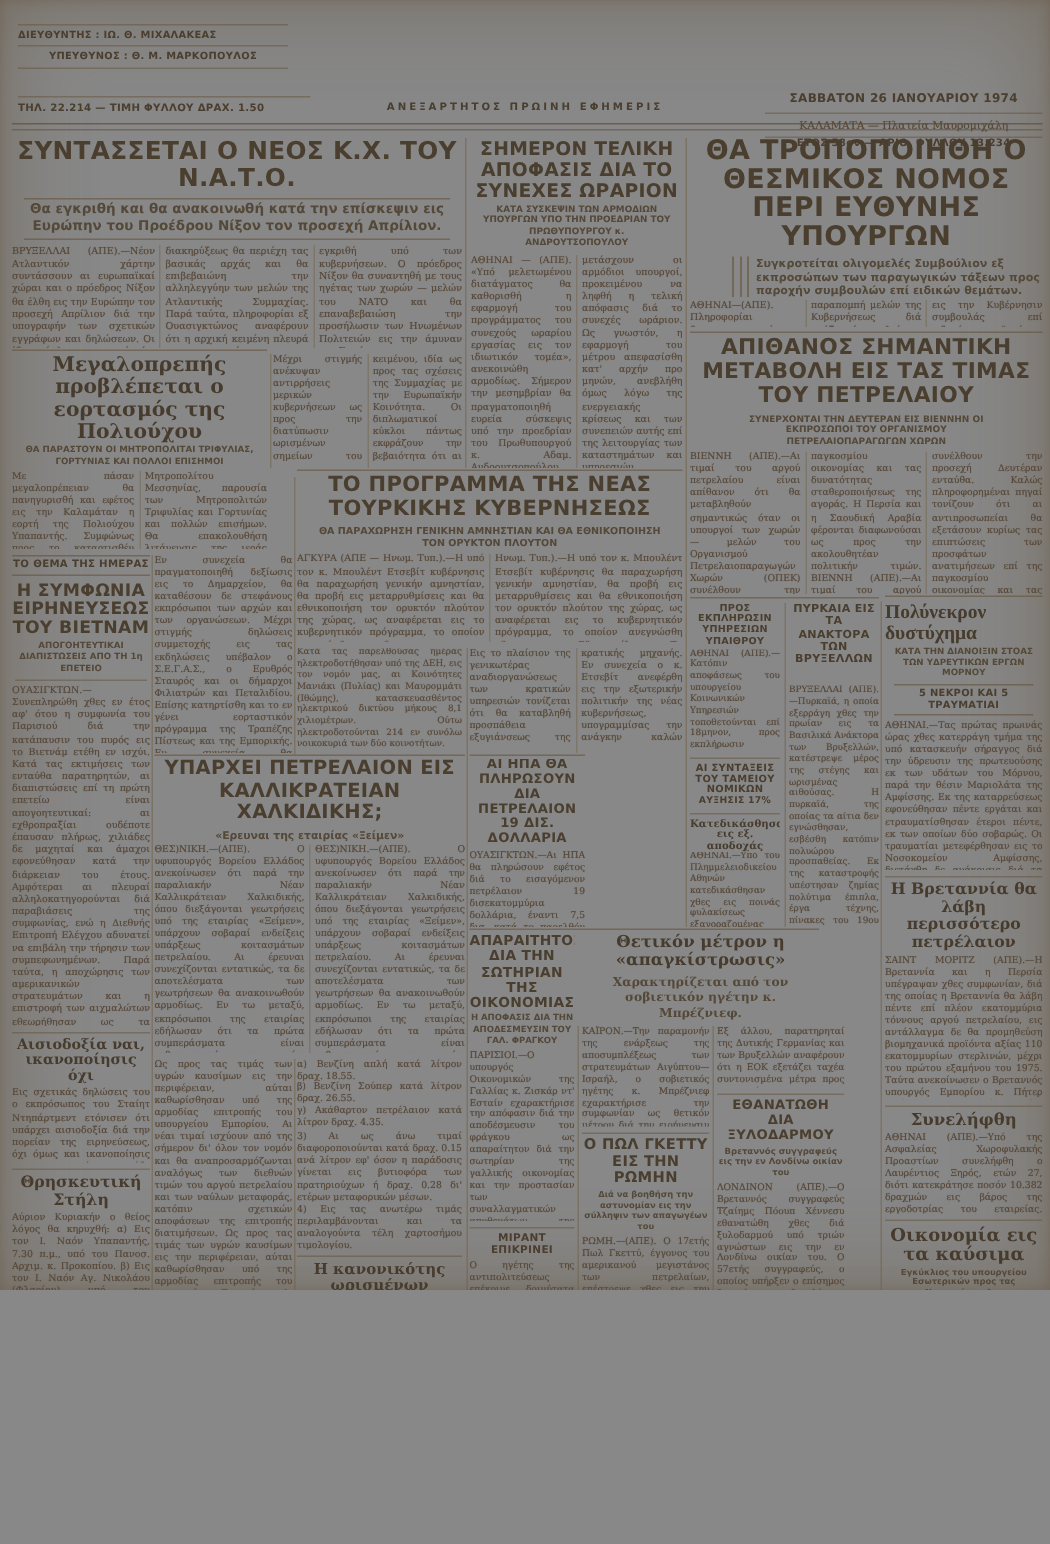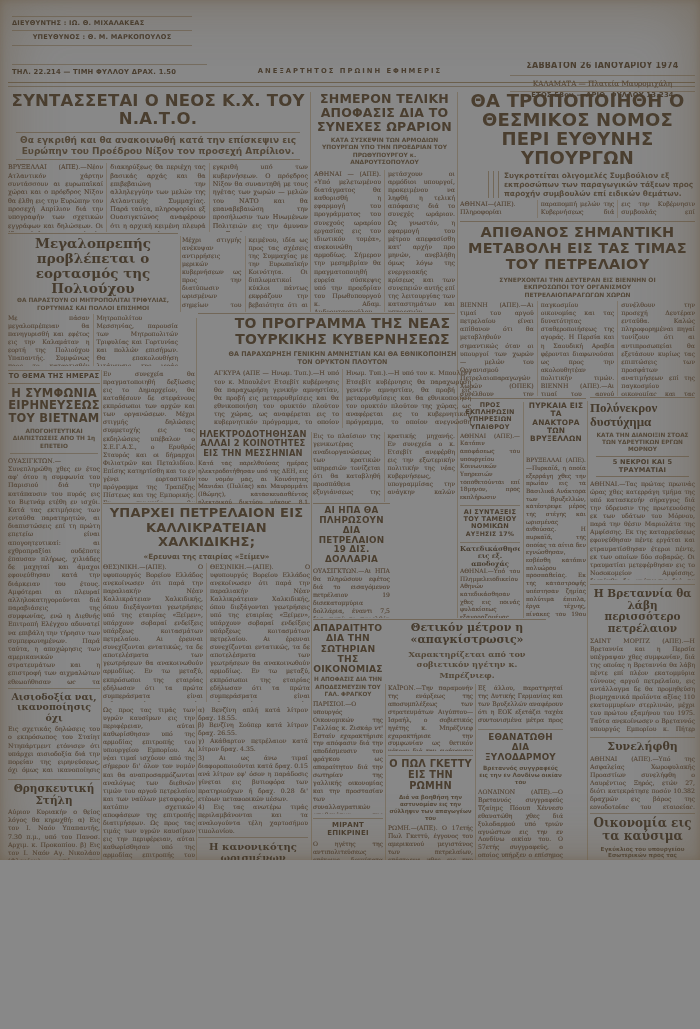--- a/index.html
+++ b/index.html
@@ -72,29 +72,28 @@
 
   <div class="hrl" style="left:8px;top:233px;width:170px;"></div>
   <div class="blk col" style="left:8px;top:236px;width:170px;height:130px;">
     <div class="hl" style="font-size:13.5px;">Μεγαλοπρεπής προβλέπεται ο εορτασμός της Πολιούχου</div>
     <div class="deck" style="font-size:5.8px;margin:2px 4px;">ΘΑ ΠΑΡΑΣΤΟΥΝ ΟΙ ΜΗΤΡΟΠΟΛΙΤΑΙ ΤΡΙΦΥΛΙΑΣ, ΓΟΡΤΥΝΙΑΣ ΚΑΙ ΠΟΛΛΟΙ ΕΠΙΣΗΜΟΙ</div>
     <div class="bd c2 grow" style="font-size:6.2px;">Με πάσαν μεγαλοπρέπειαν θα πανηγυρισθή και εφέτος εις την Καλαμάταν η εορτή της Πολιούχου Υπαπαντής. Συμφώνως προς το καταρτισθέν πρόγραμμα, την ημέραν της εορτής θα ψαλή π ανηγυρική Θεία Λειτουργία εις τον Ιερόν Μητροπολιτικόν Ναόν, χοροστατούντος του Σεβ. Μητροπολίτου Μεσσηνίας, παρουσία των Μητροπολιτών Τριφυλίας και Γορτυνίας και πολλών επισήμων. Θα επακολουθήση λιτάνευσις της ιεράς εικόνος διά των κεντρικών οδών της πόλεως, με την συμμετοχήν των αρχών, των σχολείων και των σωματείων.</div>
   </div>
   <div class="blk bd c2" style="left:182px;top:236px;width:126px;height:76px;font-size:6.2px;">Μέχρι στιγμής ανέκυψαν αντιρρήσεις μερικών κυβερνήσεων ως προς την διατύπωσιν ωρισμένων σημείων του κειμένου, ιδία ως προς τας σχέσεις της Συμμαχίας με την Ευρωπαϊκήν Κοινότητα. Οι διπλωματικοί κύκλοι πάντως εκφράζουν την βεβαιότητα ότι αι διαφοραί θα γεφυρωθούν εγκαίρως, ώστε η διακήρυξις να είναι έτοιμη κατά την επίσκεψιν του προέδρου Νίξον.</div>
 
   <div class="hrl" style="left:198px;top:313px;width:257px;"></div>
-  <div class="blk col" style="left:214px;top:316px;width:257px;height:112px;justify-content:flex-end;">
+  <div class="blk col" style="left:198px;top:316px;width:257px;height:112px;justify-content:flex-end;">
     <div class="hs" style="font-size:14px;">ΤΟ ΠΡΟΓΡΑΜΜΑ ΤΗΣ ΝΕΑΣ ΤΟΥΡΚΙΚΗΣ ΚΥΒΕΡΝΗΣΕΩΣ</div>
     <div class="deck" style="font-size:6.4px;margin:3px 14px;">ΘΑ ΠΑΡΑΧΩΡΗΣΗ ΓΕΝΙΚΗΝ ΑΜΝΗΣΤΙΑΝ ΚΑΙ ΘΑ ΕΘΝΙΚΟΠΟΙΗΣΗ ΤΟΝ ΟΡΥΚΤΟΝ ΠΛΟΥΤΟΝ</div>
     <div class="bd c2 grow" style="font-size:6.3px;">ΑΓΚΥΡΑ (ΑΠΕ — Ηνωμ. Τυπ.).—Η υπό τον κ. Μπουλέντ Ετσεβίτ κυβέρνησις θα παραχωρήση γενικήν αμνηστίαν, θα προβή εις μεταρρυθμίσεις και θα εθνικοποιήση τον ορυκτόν πλούτον της χώρας, ως αναφέρεται εις το κυβερνητικόν πρόγραμμα, το οποίον ανεγνώσθη χθες εις την Εθνοσυνέλευσιν. Το πρόγραμμα προβλέπει επίσης μέτρα διά την βελτίωσιν της θέσεως των αγροτών και εργατών, καθώς και αναθεώρησιν της πολιτικής επί του ζητήματος της οπιοπαραγωγής. ΑΓΚΥΡΑ (ΑΠΕ — Ηνωμ. Τυπ.).—Η υπό τον κ. Μπουλέντ Ετσεβίτ κυβέρνησις θα παραχωρήση γενικήν αμνηστίαν, θα προβή εις μεταρρυθμίσεις και θα εθνικοποιήση τον ορυκτόν πλούτον της χώρας, ως αναφέρεται εις το κυβερνητικόν πρόγραμμα, το οποίον ανεγνώσθη χθες εις την Εθνοσυνέλευσιν. Το πρόγραμμα προβλέπει επίσης μέτρα διά την βελτίωσιν της θέσεως των αγροτών και εργατών, καθώς και αναθεώρησιν της πολιτικής επί του ζητήματος της οπιοπαραγωγής.</div>
   </div>
   <div class="blk bd c2" style="left:313px;top:432px;width:142px;height:70px;font-size:6.2px;">Εις το πλαίσιον της γενικωτέρας αναδιοργανώσεως των κρατικών υπηρεσιών τονίζεται ότι θα καταβληθή προσπάθεια εξυγιάνσεως της κρατικής μηχανής. Εν συνεχεία ο κ. Ετσεβίτ ανεφέρθη εις την εξωτερικήν πολιτικήν της νέας κυβερνήσεως, υπογραμμίσας την ανάγκην καλών σχέσεων με όλας τας γειτονικάς χώρας.</div>
 
   <div class="blk col" style="left:198px;top:430px;width:110px;height:74px;">
-    <div class="hs" style="font-size:8.4px;">ΗΛΕΚΤΡΟΔΟΤΗΘΗΣΑΝ ΑΛΛΑΙ 2 ΚΟΙΝΟΤΗΤΕΣ ΕΙΣ ΤΗΝ ΜΕΣΣΗΝΙΑΝ</div>
     <div class="bd grow" style="font-size:5.9px;margin-top:2px;">Κατά τας παρελθούσας ημέρας ηλεκτροδοτήθησαν υπό της ΔΕΗ, εις τον νομόν μας, αι Κοινότητες Μανιάκι (Πυλίας) και Μαυρομμάτι (Ιθώμης), κατασκευασθέντος ηλεκτρικού δικτύου μήκους 8,1 χιλιομέτρων. Ούτω ηλεκτροδοτούνται 214 εν συνόλω νοικοκυριά των δύο κοινοτήτων.</div>
   </div>
 
   <div class="hrl" style="left:460px;top:221px;width:235px;"></div>
   <div class="blk col" style="left:460px;top:224px;width:235px;height:172px;">
     <div class="hs" style="font-size:14.5px;">ΑΠΙΘΑΝΟΣ ΣΗΜΑΝΤΙΚΗ ΜΕΤΑΒΟΛΗ ΕΙΣ ΤΑΣ ΤΙΜΑΣ ΤΟΥ ΠΕΤΡΕΛΑΙΟΥ</div>
     <div class="deck" style="font-size:6px;margin:3px 24px;">ΣΥΝΕΡΧΟΝΤΑΙ ΤΗΝ ΔΕΥΤΕΡΑΝ ΕΙΣ ΒΙΕΝΝΗΝ ΟΙ ΕΚΠΡΟΣΩΠΟΙ ΤΟΥ ΟΡΓΑΝΙΣΜΟΥ ΠΕΤΡΕΛΑΙΟΠΑΡΑΓΩΓΩΝ ΧΩΡΩΝ</div>
     <div class="bd c3 grow" style="font-size:6.2px;">ΒΙΕΝΝΗ (ΑΠΕ).—Αι τιμαί του αργού πετρελαίου είναι απίθανον ότι θα μεταβληθούν σημαντικώς όταν οι υπουργοί των χωρών — μελών του Οργανισμού Πετρελαιοπαραγωγών Χωρών (ΟΠΕΚ) συνέλθουν την προσεχή Δευτέραν ενταύθα. Καλώς πληροφορημέναι πηγαί τονίζουν ότι αι αντιπροσωπείαι θα εξετάσουν κυρίως τας επιπτώσεις των προσφάτων ανατιμήσεων επί της παγκοσμίου οικονομίας και τας δυνατότητας σταθεροποιήσεως της αγοράς. Η Περσία και η Σαουδική Αραβία φέρονται διαφωνούσαι ως προς την ακολουθητέαν πολιτικήν τιμών. ΒΙΕΝΝΗ (ΑΠΕ).—Αι τιμαί του αργού πετρελαίου είναι απίθανον ότι θα μεταβληθούν σημαντικώς όταν οι υπουργοί των χωρών — μελών του Οργανισμού Πετρελαιοπαραγωγών Χωρών (ΟΠΕΚ) συνέλθουν την προσεχή Δευτέραν ενταύθα. Καλώς πληροφορημέναι πηγαί τονίζουν ότι αι αντιπροσωπείαι θα εξετάσουν κυρίως τας επιπτώσεις των προσφάτων ανατιμήσεων επί της παγκοσμίου οικονομίας και τας δυνατότητας σταθεροποιήσεως της αγοράς. Η Περσία και η Σαουδική Αραβία φέρονται διαφωνούσαι ως προς την ακολουθητέαν πολιτικήν τιμών.</div>
   </div>
 

